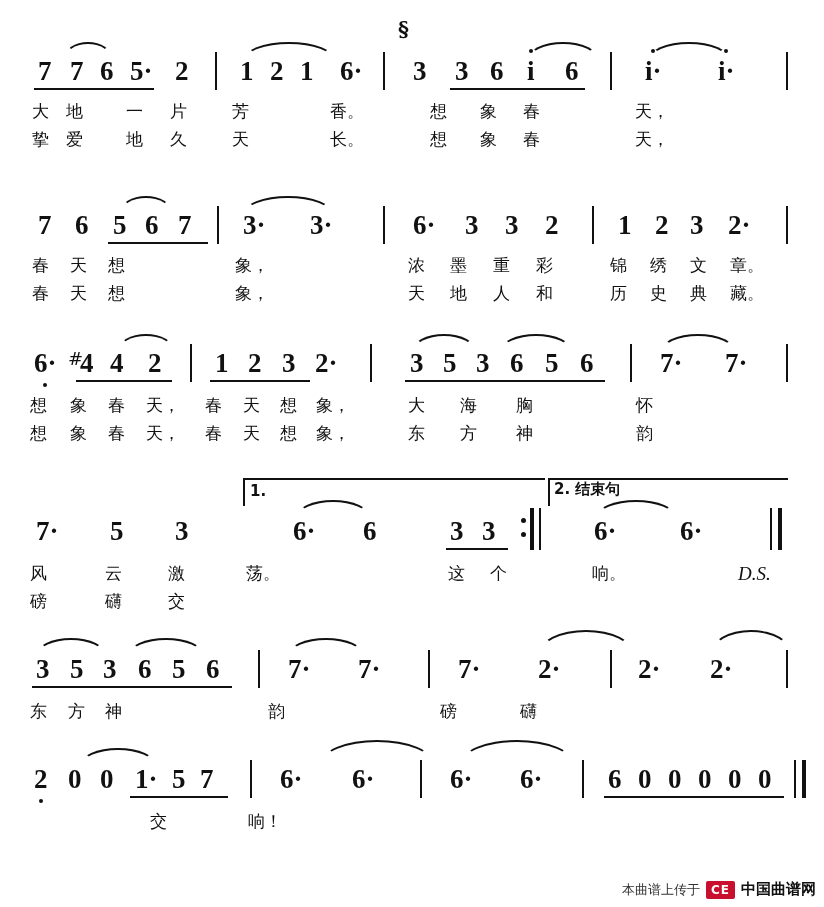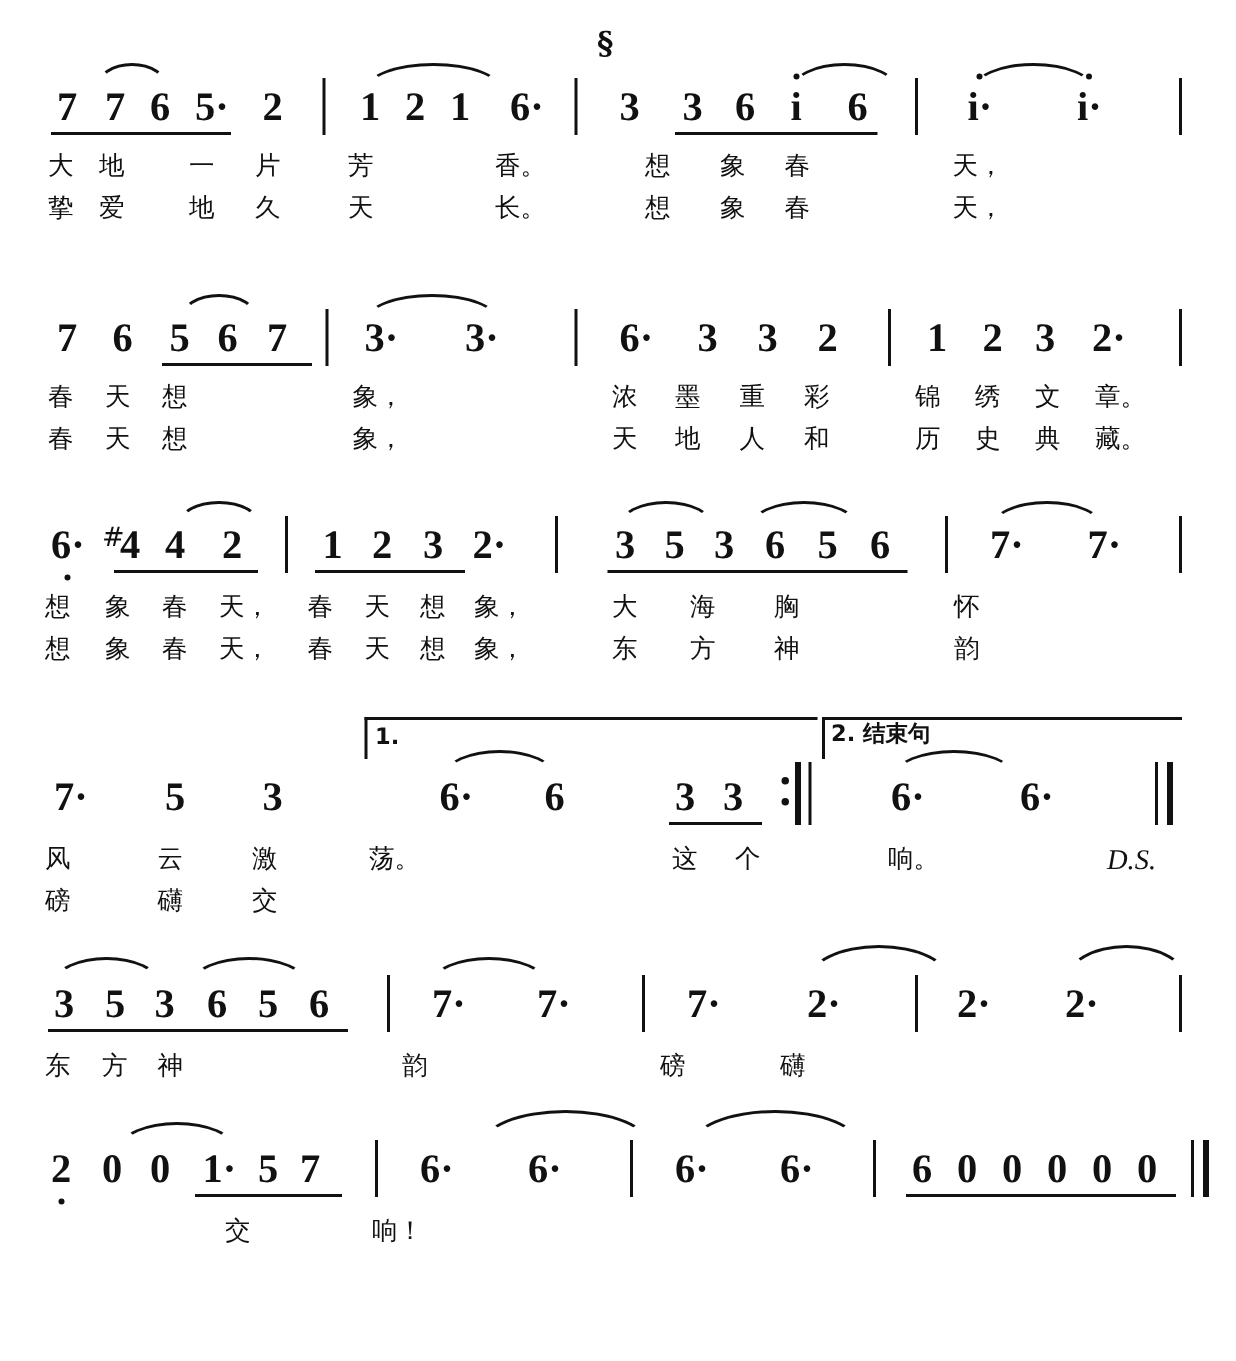--- a/index.html
+++ b/index.html
@@ -467,14 +467,19 @@
     <div class="note" style="left:728px; top:766px;">0</div>
     <div class="note" style="left:758px; top:766px;">0</div>
     <div class="beam" style="left:604px; top:796px; width:180px;"></div>
     <div class="barline" style="left:794px; top:760px; height:38px;"></div>
     <div class="barline thick" style="left:802px; top:760px; height:38px;"></div>
 
     <div class="lyric" style="left:150px; top:813px;">交</div>
     <div class="lyric" style="left:248px; top:813px;">响！</div>
   </div>
 
+  <div class="footer">
+    <span>本曲谱上传于</span>
+    <span class="brand-badge">CE</span>
+    <span class="brand-name">中国曲谱网</span>
+  </div>
 
 </div>
 
 </body></html>

